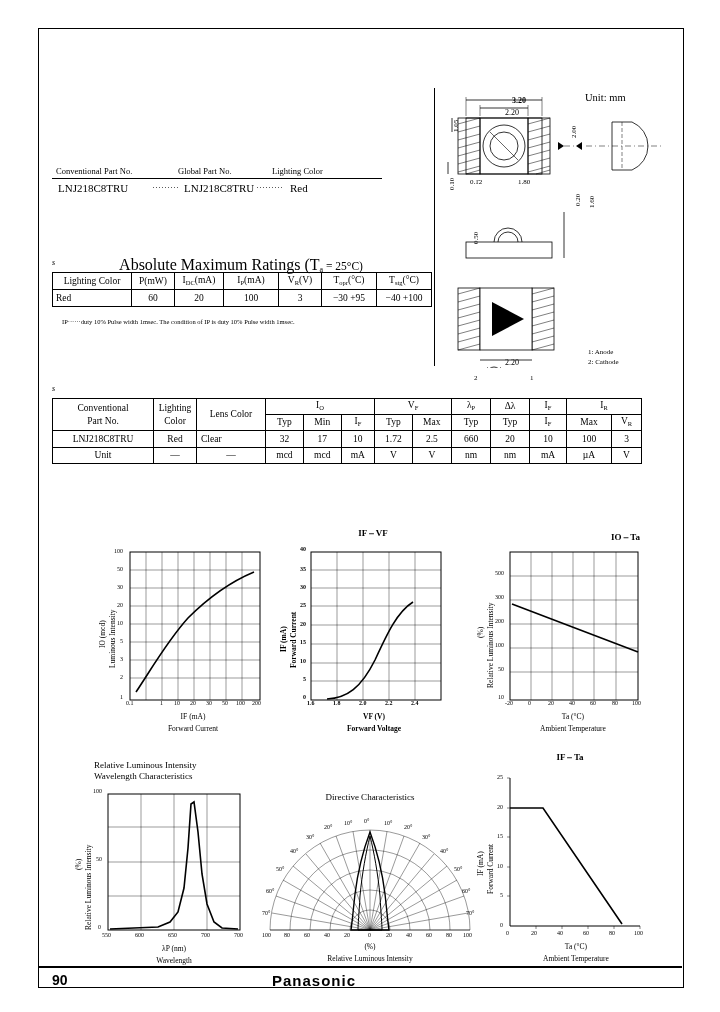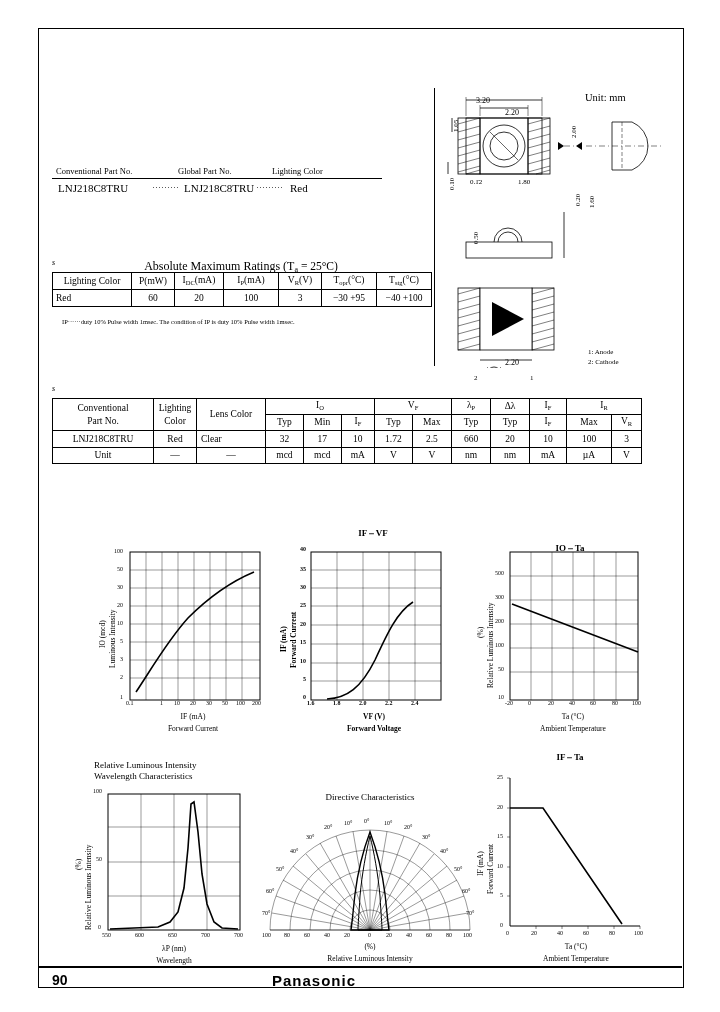--- a/index.html
+++ b/index.html
@@ -47,21 +47,21 @@
   <div class="partlbl" style="left:272px;top:166px;">Lighting Color</div>
   <div style="position:absolute;left:52px;top:178px;width:330px;height:1px;background:#000;"></div>
   <div class="partrow" style="left:58px;top:182px;">LNJ218C8TRU</div>
   <div class="partrow" style="left:152px;top:182px;font-size:9px;">·········</div>
   <div class="partrow" style="left:184px;top:182px;">LNJ218C8TRU</div>
   <div class="partrow" style="left:256px;top:182px;font-size:9px;">·········</div>
   <div class="partrow" style="left:290px;top:182px;">Red</div>
 
   <div class="s-mark" style="left:52px;top:258px;">s</div>
   <div style="position:absolute;left:52px;top:256px;width:378px;text-align:center;">
-    <span style="font-size:12px;">Absolute Maximum Ratings (T</span><span style="font-size:8px;vertical-align:-2px;">a</span><span style="font-size:11.5px;"> = 25°C)</span>
+    <span style="font-size:16px;">Absolute Maximum Ratings (T</span><span style="font-size:8px;vertical-align:-2px;">a</span><span style="font-size:11.5px;"> = 25°C)</span>
   </div>
 
   <table class="tbl" style="position:absolute;left:52px;top:272px;">
     <tbody>
         <tr>
       <td style="width:78px;height:16px;">Lighting Color</td>
       <td style="width:42px;">P(mW)</td>
       <td style="width:48px;">I<span style="font-size:6.5px;vertical-align:-2px;">DC</span>(mA)</td>
       <td style="width:54px;">I<span style="font-size:6.5px;vertical-align:-2px;">P</span>(mA)</td>
       <td style="width:42px;">V<span style="font-size:6.5px;vertical-align:-2px;">R</span>(V)</td>
@@ -227,21 +227,21 @@
       <rect x="44" y="196" width="52" height="62" fill="#fff"></rect>
       <path d="M56 210 L88 227 L56 244 Z" fill="#000" stroke="none"></path>
       <line x1="44" y1="268" x2="96" y2="268"></line>
 
       <circle cx="58" cy="282" r="7"></circle>
       <line x1="51" y1="275" x2="65" y2="289" stroke-width="0.5"></line>
       <line x1="65" y1="275" x2="51" y2="289" stroke-width="0.5"></line>
     </g>
   </svg>
 
-  <div class="sidelbl" style="left:476px;top:96px;">3.20</div>
+  <div class="sidelbl" style="left:512px;top:96px;font-weight:bold;">3.20</div>
   <div class="sidelbl" style="left:505px;top:108px;">2.20</div>
   <div class="vlabel" style="left:452px;top:132px;font-size:7px;">1.05</div>
   <div class="vlabel" style="left:448px;top:190px;font-size:7px;">0.10</div>
   <div class="sidelbl" style="left:470px;top:178px;font-size:7px;">0.1̄2</div>
   <div class="sidelbl" style="left:518px;top:178px;font-size:7px;">1.80</div>
   <div class="vlabel" style="left:570px;top:138px;font-size:7px;">2.00</div>
   <div class="vlabel" style="left:574px;top:206px;font-size:7px;">0.20</div>
   <div class="vlabel" style="left:588px;top:208px;font-size:7px;">1.60</div>
   <div class="vlabel" style="left:472px;top:244px;font-size:7px;">0.50</div>
   <div class="sidelbl" style="left:505px;top:358px;">2.20</div>
@@ -327,21 +327,21 @@
     <div class="tick" style="left:17px;top:56px;">30</div>
     <div class="tick" style="left:17px;top:38px;">35</div>
     <div class="tick" style="left:17px;top:18px;">40</div>
     <div class="vlabel" style="left:6px;top:140px;">Forward Current</div>
     <div class="vlabel" style="left:-4px;top:124px;">IF (mA)</div>
     <div class="axlabel" style="left:26px;top:196px;width:130px;">Forward Voltage</div>
     <div class="axlabel" style="left:26px;top:184px;width:130px;">VF (V)</div>
   </div>
 
   <div class="graph" style="left:480px;top:528px;width:180px;height:220px;">
-    <div class="gtitle" style="left:20px;top:15px;width:140px;font-weight:bold;">IO ⎯ Ta</div>
+    <div class="gtitle" style="left:20px;top:4px;width:140px;font-weight:bold;text-align:right;">IO ⎯ Ta</div>
     <svg width="180" height="200" viewBox="0 0 180 200" style="position:absolute;left:0;top:20px;">
       <rect x="30" y="4" width="128" height="148" fill="#fff" stroke="#000" stroke-width="1"></rect>
       <g stroke="#000" stroke-width="0.4">
         <line x1="51" y1="4" x2="51" y2="152"></line>
           <line x1="72" y1="4" x2="72" y2="152"></line>
         <line x1="93" y1="4" x2="93" y2="152"></line>
           <line x1="114" y1="4" x2="114" y2="152"></line>
         <line x1="136" y1="4" x2="136" y2="152"></line>
         <line x1="30" y1="28" x2="158" y2="28"></line>
           <line x1="30" y1="52" x2="158" y2="52"></line>

